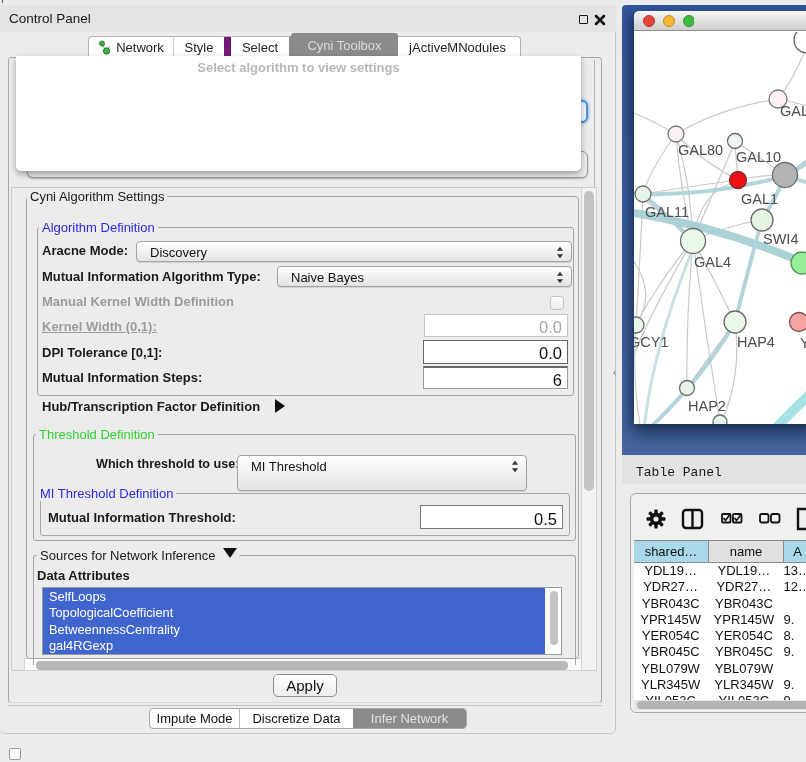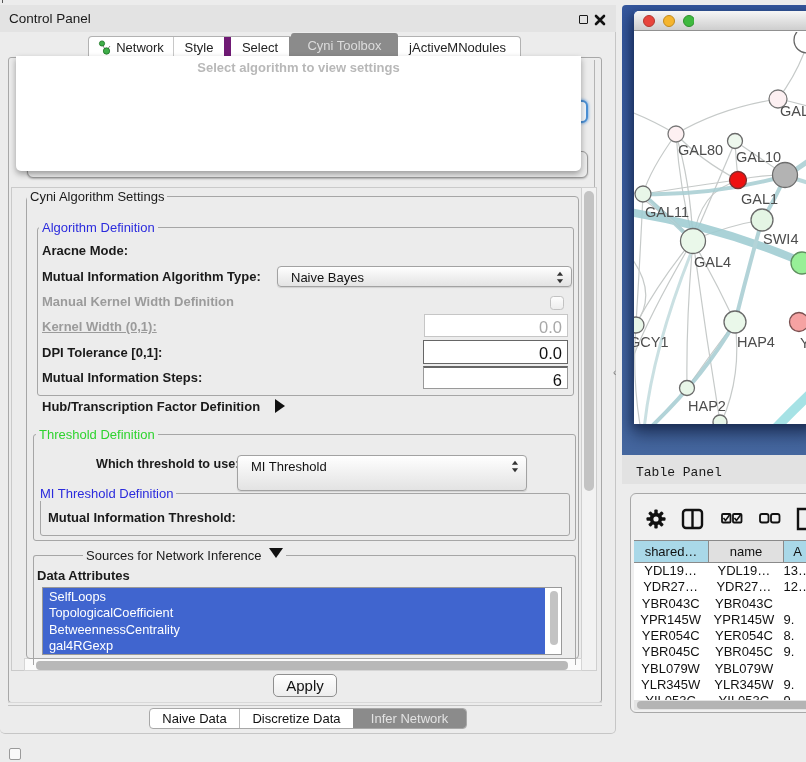--- a/index.html
+++ b/index.html
@@ -75,20 +75,27 @@
   <div class="abs" style="left:24px; top:658px; width:558px; height:13px; background:#fbfbfb; border:1px solid #d5d5d5;"></div>
   <div class="abs" style="left:36px; top:661px; width:532px; height:9px; background:#b8b8b8; border-radius:4px;"></div>
 
   <div class="grp" style="left:26px; top:196px; width:553px; height:463px; border-radius:4px;"></div>
   <div class="gtitle" style="left:27px; top:189px; color:#1a1a1a;">Cyni Algorithm Settings</div>
 
   <div class="grp" style="left:37px; top:227px; width:537px; height:169px;"></div>
   <div class="gtitle" style="left:39px; top:220px; color:#2b2bdd;">Algorithm Definition</div>
 
   <div class="lbl abs" style="left:42px; top:243px;">Aracne Mode:</div>
+  <div class="combo" style="left:136px; top:241px; width:436px; height:21px;">
+    <span class="ctext">Discovery</span>
+    <svg class="carr" width="9" height="15" viewBox="0 0 9 15">
+      <path d="M4.5 1 L8 5.5 L1 5.5 Z" fill="#333"></path>
+        <path d="M4.5 14 L8 9.5 L1 9.5 Z" fill="#333"></path>
+    </svg>
+  </div>
 
   <div class="lbl abs" style="left:42px; top:269px;">Mutual Information Algorithm Type:</div>
   <div class="combo" style="left:277px; top:266px; width:295px; height:21px;">
     <span class="ctext">Naive Bayes</span>
     <svg class="carr" width="9" height="15" viewBox="0 0 9 15">
       <path d="M4.5 1 L8 5.5 L1 5.5 Z" fill="#333"></path>
         <path d="M4.5 14 L8 9.5 L1 9.5 Z" fill="#333"></path>
     </svg>
   </div>
 
@@ -119,41 +126,43 @@
     <span class="ctext" style="top:3px;">MI Threshold</span>
     <svg class="carr" style="top:3px;" width="9" height="15" viewBox="0 0 9 15">
       <path d="M4.5 1 L8 5.5 L1 5.5 Z" fill="#333"></path>
         <path d="M4.5 14 L8 9.5 L1 9.5 Z" fill="#333"></path>
     </svg>
   </div>
 
   <div class="grp" style="left:40px; top:493px; width:530px; height:43px;"></div>
   <div class="gtitle" style="left:37px; top:486px; color:#2b2bdd;">MI Threshold Definition</div>
   <div class="lbl abs" style="left:48px; top:510px;">Mutual Information Threshold:</div>
+  <div class="field" style="left:420px; top:505px; width:143px; height:24px; border:1px solid #787878;
+       padding:4px 5px 0 0; font-size:16.5px;">0.5</div>
 
   <div class="grp" style="left:33px; top:555px; width:543px; height:110px; border-bottom:none; border-radius:3px 3px 0 0;"></div>
-  <div class="gtitle" style="left:37px; top:548px; color:#1a1a1a;margin-left:46px;">Sources for Network Inference
+  <div class="gtitle" style="left:37px; top:548px; color:#1a1a1a;">Sources for Network Inference
     <span class="tri-d" style="margin-left:4px; vertical-align:2px;"></span></div>
   <div class="lbl abs" style="left:37px; top:568px;">Data Attributes</div>
 
   <div class="abs" style="left:42px; top:587px; width:520px; height:68px; border:1px solid #999; background:#fff;"></div>
   <div class="abs" style="left:43px; top:588px; width:502px; height:66px; background:#4065cf;"></div>
   <div class="abs" style="left:49px; top:589px; font-size:12.8px; color:#fff; line-height:16.4px;">
     SelfLoops<br>TopologicalCoefficient<br>BetweennessCentrality<br>gal4RGexp</div>
   <div class="abs" style="left:550px; top:591px; width:8px; height:54px; background:#c3c3c3; border-radius:4px;"></div>
 
   <div class="abs" style="left:273px; top:674px; width:64px; height:23px; border:1px solid #8f8f8f;
        border-radius:5px; background:linear-gradient(#ffffff,#ededed); font-size:15px; color:#111;
        display:flex; align-items:center; justify-content:center;">Apply</div>
 
   <div class="abs" style="left:8px; top:702px; width:594px; height:1px; background:#d8d8d8;"></div>
   <div class="abs" style="left:8px; top:705px; width:594px; height:1px; background:#c4c4c4;"></div>
   <div class="abs" style="left:149px; top:708px; height:21px; display:flex; border:1px solid #a8a8a8;
        border-radius:4px; overflow:hidden; background:#fff;">
-    <div style="width:90px; display:flex; align-items:center; justify-content:center; font-size:13px; color:#111; border-right:1px solid #b8b8b8;">Naive Data</div>
+    <div style="width:90px; display:flex; align-items:center; justify-content:center; font-size:13px; color:#111; border-right:1px solid #b8b8b8;">Impute Mode</div>
     <div style="width:113px; display:flex; align-items:center; justify-content:center; font-size:13px; color:#111;">Discretize Data</div>
     <div style="width:113px; display:flex; align-items:center; justify-content:center; font-size:13px; color:#e2e2e2; background:#8b8b8b;">Infer Network</div>
   </div>
 
   <div class="abs" style="left:9px; top:748px; width:12px; height:12px; border:1px solid #9a9a9a;
        border-radius:2px; background:#fafafa;"></div>
 
   <div class="abs" style="left:613px; top:367px; font-size:10px; color:#777;">‹</div>
 
   <div class="abs" style="left:16px; top:56px; width:565px; height:115px; background:#ffffff;

